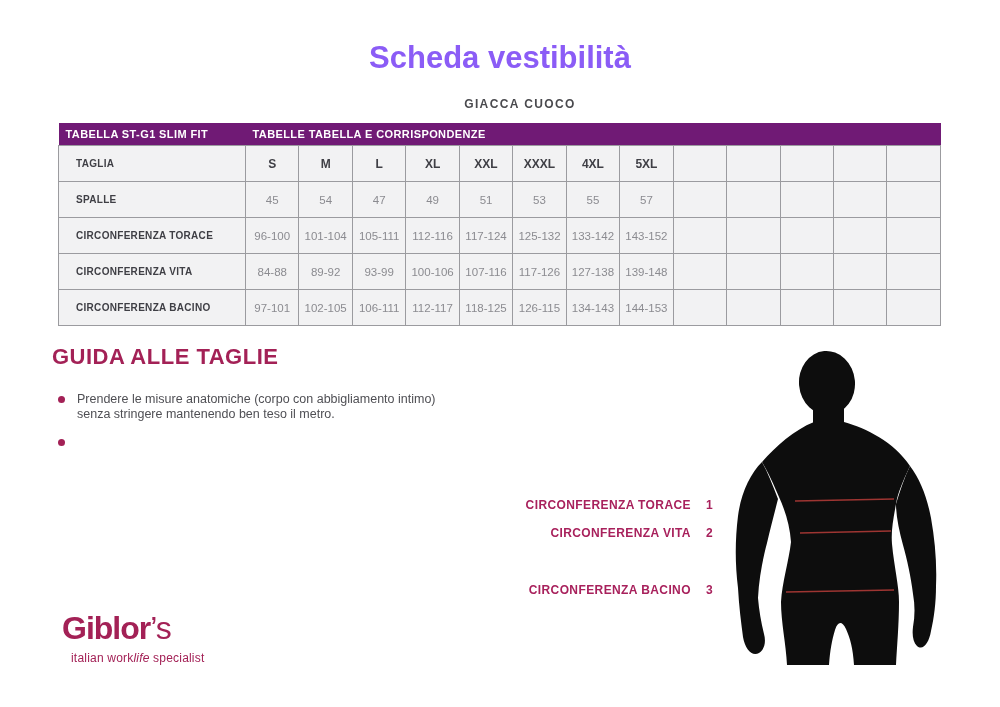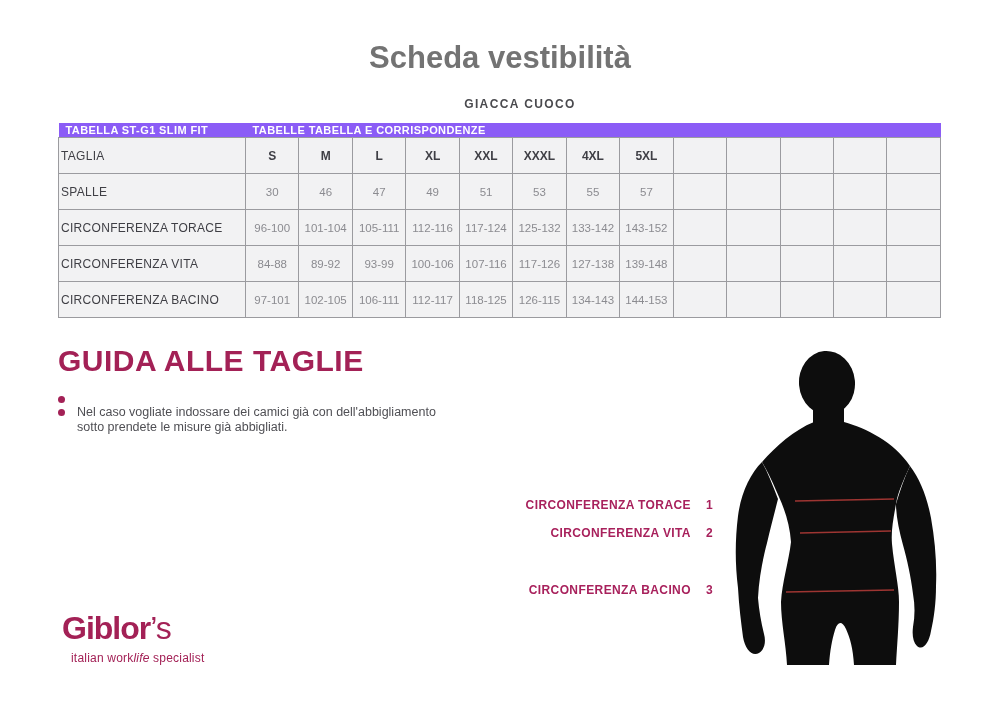--- a/index.html
+++ b/index.html
@@ -1,38 +1,38 @@
 <!DOCTYPE html>
 <html><head>
 <meta charset="utf-8">
 <style>
   html,body{margin:0;padding:0;background:#ffffff;}
   body{width:1000px;height:707px;position:relative;overflow:hidden;
        font-family:"Liberation Sans",sans-serif;color:#404046;}
 
   .page-title{position:absolute;top:40px;left:0;width:1000px;text-align:center;
-              font-size:31px;font-weight:bold;color:#737373;letter-spacing:0px;}
+              font-size:31px;font-weight:bold;color:#8b5cf6;letter-spacing:0px;}
   .subtitle{position:absolute;top:97px;left:0;width:1000px;text-align:center;
             font-size:12px;font-weight:bold;color:#4a4a4e;letter-spacing:1.4px;margin-left:20px;}
 
   table.size-table{position:absolute;left:58px;top:123px;width:883px;
                    border-collapse:collapse;table-layout:fixed;}
   table.size-table col.c-label{width:187px;}
-  tr.bar-row td{background:#8b5cf6;color:#ffffff;font-size:11px;font-weight:bold;
-                letter-spacing:.4px;height:14px;padding:0 0 0 7px;text-align:left;
+  tr.bar-row td{background:#701a75;color:#ffffff;font-size:11px;font-weight:bold;
+                letter-spacing:.4px;height:22px;padding:0 0 0 7px;text-align:left;
                 border:none;white-space:nowrap;}
   tbody td{background:#f2f2f3;border:1px solid #9b9b9f;height:33px;
            text-align:center;font-size:12px;}
-  td.row-label{text-align:left;padding-left:2px;font-weight:normal;color:#3f3f45;
-               font-size:12px;letter-spacing:.3px;white-space:nowrap;}
+  td.row-label{text-align:left;padding-left:17px;font-weight:bold;color:#3f3f45;
+               font-size:10px;letter-spacing:.3px;white-space:nowrap;}
   td.size-cell{font-weight:bold;color:#3f3f45;}
   td.value-cell{color:#8b8b90;font-size:11.5px;}
   td.empty-cell{background:#f2f2f3;}
 
-  .guide-heading{position:absolute;left:58px;top:344px;font-size:30px;font-weight:bold;
+  .guide-heading{position:absolute;left:52px;top:344px;font-size:22px;font-weight:bold;
                  color:#a32156;letter-spacing:.5px;}
   .guide-list{position:absolute;left:58px;top:392px;width:402px;margin:0;padding:0;
               list-style:none;}
   .guide-list li{position:relative;padding-left:19px;margin-bottom:13px;
                  font-size:12.5px;line-height:15px;color:#4f4f54;}
   .bullet-dot{position:absolute;left:0;top:4px;width:7px;height:7px;border-radius:50%;
               background:#a32156;}
 
   .measure-row{position:absolute;display:flex;gap:15px;align-items:baseline;
                white-space:nowrap;font-size:12px;font-weight:bold;color:#a8215c;
@@ -96,22 +96,22 @@
           <td class="size-cell">4XL</td>
           <td class="size-cell">5XL</td>
           <td class="empty-cell"></td>
           <td class="empty-cell"></td>
           <td class="empty-cell"></td>
           <td class="empty-cell"></td>
           <td class="empty-cell"></td>
         </tr>
         <tr>
           <td class="row-label">SPALLE</td>
-          <td class="value-cell">30</td>
-          <td class="value-cell">46</td>
+          <td class="value-cell">45</td>
+          <td class="value-cell">54</td>
           <td class="value-cell">47</td>
           <td class="value-cell">49</td>
           <td class="value-cell">51</td>
           <td class="value-cell">53</td>
           <td class="value-cell">55</td>
           <td class="value-cell">57</td>
           <td class="empty-cell"></td>
           <td class="empty-cell"></td>
           <td class="empty-cell"></td>
           <td class="empty-cell"></td>
@@ -164,22 +164,22 @@
           <td class="empty-cell"></td>
           <td class="empty-cell"></td>
           <td class="empty-cell"></td>
         </tr>
       </tbody>
   </table>
 
   <div class="guide-heading">GUIDA ALLE TAGLIE</div>
 
   <ul class="guide-list">
+    <li><span class="bullet-dot"></span><span>Prendere le misure anatomiche (corpo con abbigliamento intimo) senza stringere mantenendo ben teso il metro.</span></li>
     <li><span class="bullet-dot"></span></li>
-    <li><span class="bullet-dot"></span><span>Nel caso vogliate indossare dei camici già con dell'abbigliamento sotto prendete le misure già abbigliati.</span></li>
   </ul>
 
   <div class="measure-row m-torace">
     <span class="m-label">CIRCONFERENZA TORACE</span>
     <span class="m-num">1</span>
   </div>
   <div class="measure-row m-vita">
     <span class="m-label">CIRCONFERENZA VITA</span>
     <span class="m-num">2</span>
   </div>

